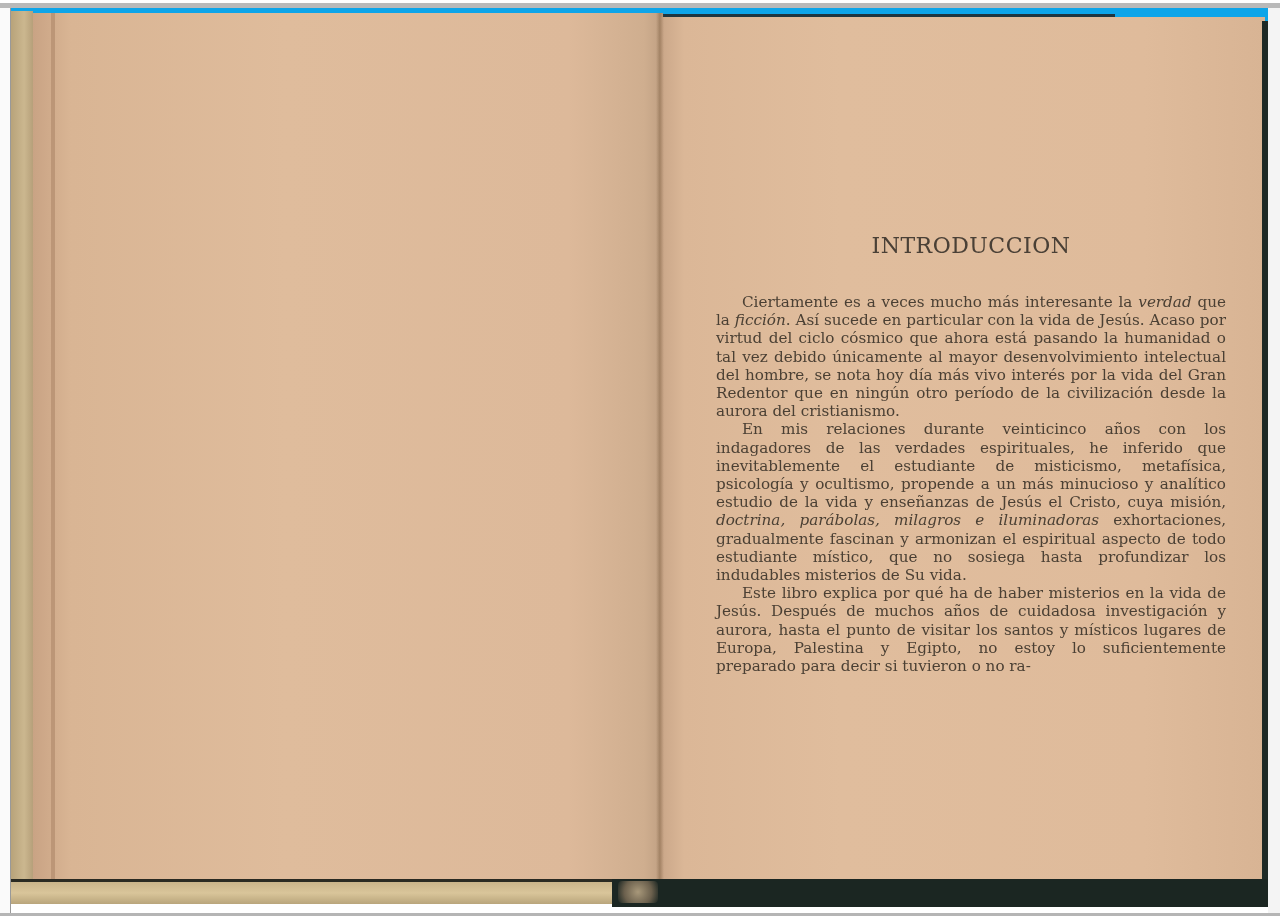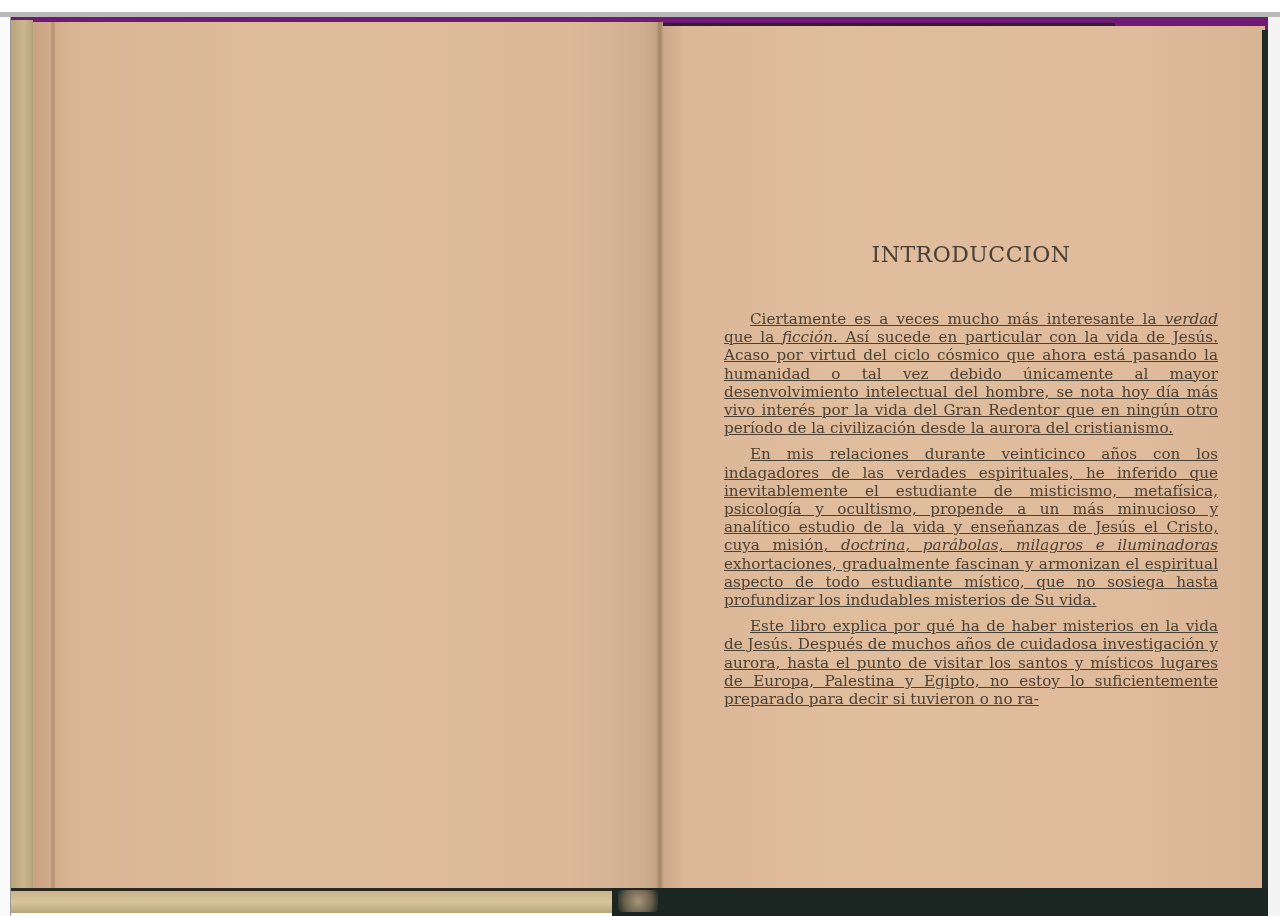--- a/index.html
+++ b/index.html
@@ -3,22 +3,22 @@
   <meta charset="utf-8">
   <style>
     html, body { margin: 0; padding: 0; }
     body {
       width: 1280px; height: 916px; overflow: hidden;
       background: #ffffff;
       position: relative;
       font-family: "DejaVu Serif", serif;
     }
     .scan-frame {
-      position: absolute; left: 0; top: 12px; width: 1280px; height: 748px;
-      background: #701a75;
+      position: absolute; left: 0; top: 3px; width: 1280px; height: 748px;
+      background: #0ea5e9;
     }
     .top-strip { position:absolute; left:0; top:0; width:1280px; height:5px; background:#b9b9b9; }
     .bottom-strip { position:absolute; left:0; top:910px; width:1280px; height:6px; background:#b5b5b5; }
     .left-margin { position:absolute; left:0; top:5px; width:10px; height:905px; background:#fafafa; border-right:1px solid #999; }
     .right-margin { position:absolute; left:1268px; top:5px; width:12px; height:905px; background:#f4f4f4; }
 
     
     .cover-left {
       position:absolute; left:11px; top:8px; width:22px; height:880px;
       background: linear-gradient(90deg, #b8a37a 0%, #cbb78f 60%, #b6a07a 100%);
@@ -76,21 +76,21 @@
       font-family:"DejaVu Serif", serif;
       font-size:22px; letter-spacing:0.5px; color:#4a4036; font-weight:normal;
     }
     .paragraphs {
       position:absolute; top:276px; left:0; width:510px;
       font-family:"DejaVu Serif", serif;
       font-size:15.2px; line-height:18.2px;
       text-align:justify; hyphens:none;
       color:#4b4034;
     }
-    .paragraphs p { margin:8px; text-indent:26px;text-decoration:underline; }
+    .paragraphs p { margin:0; text-indent:26px; }
     .paragraphs em { font-style:italic; }
   </style>
 </head>
 <body>
 
 <div class="scan-frame">
   <div class="top-strip"></div>
   <div class="left-margin"></div>
   <div class="right-margin"></div>
   <div class="bottom-strip"></div>

